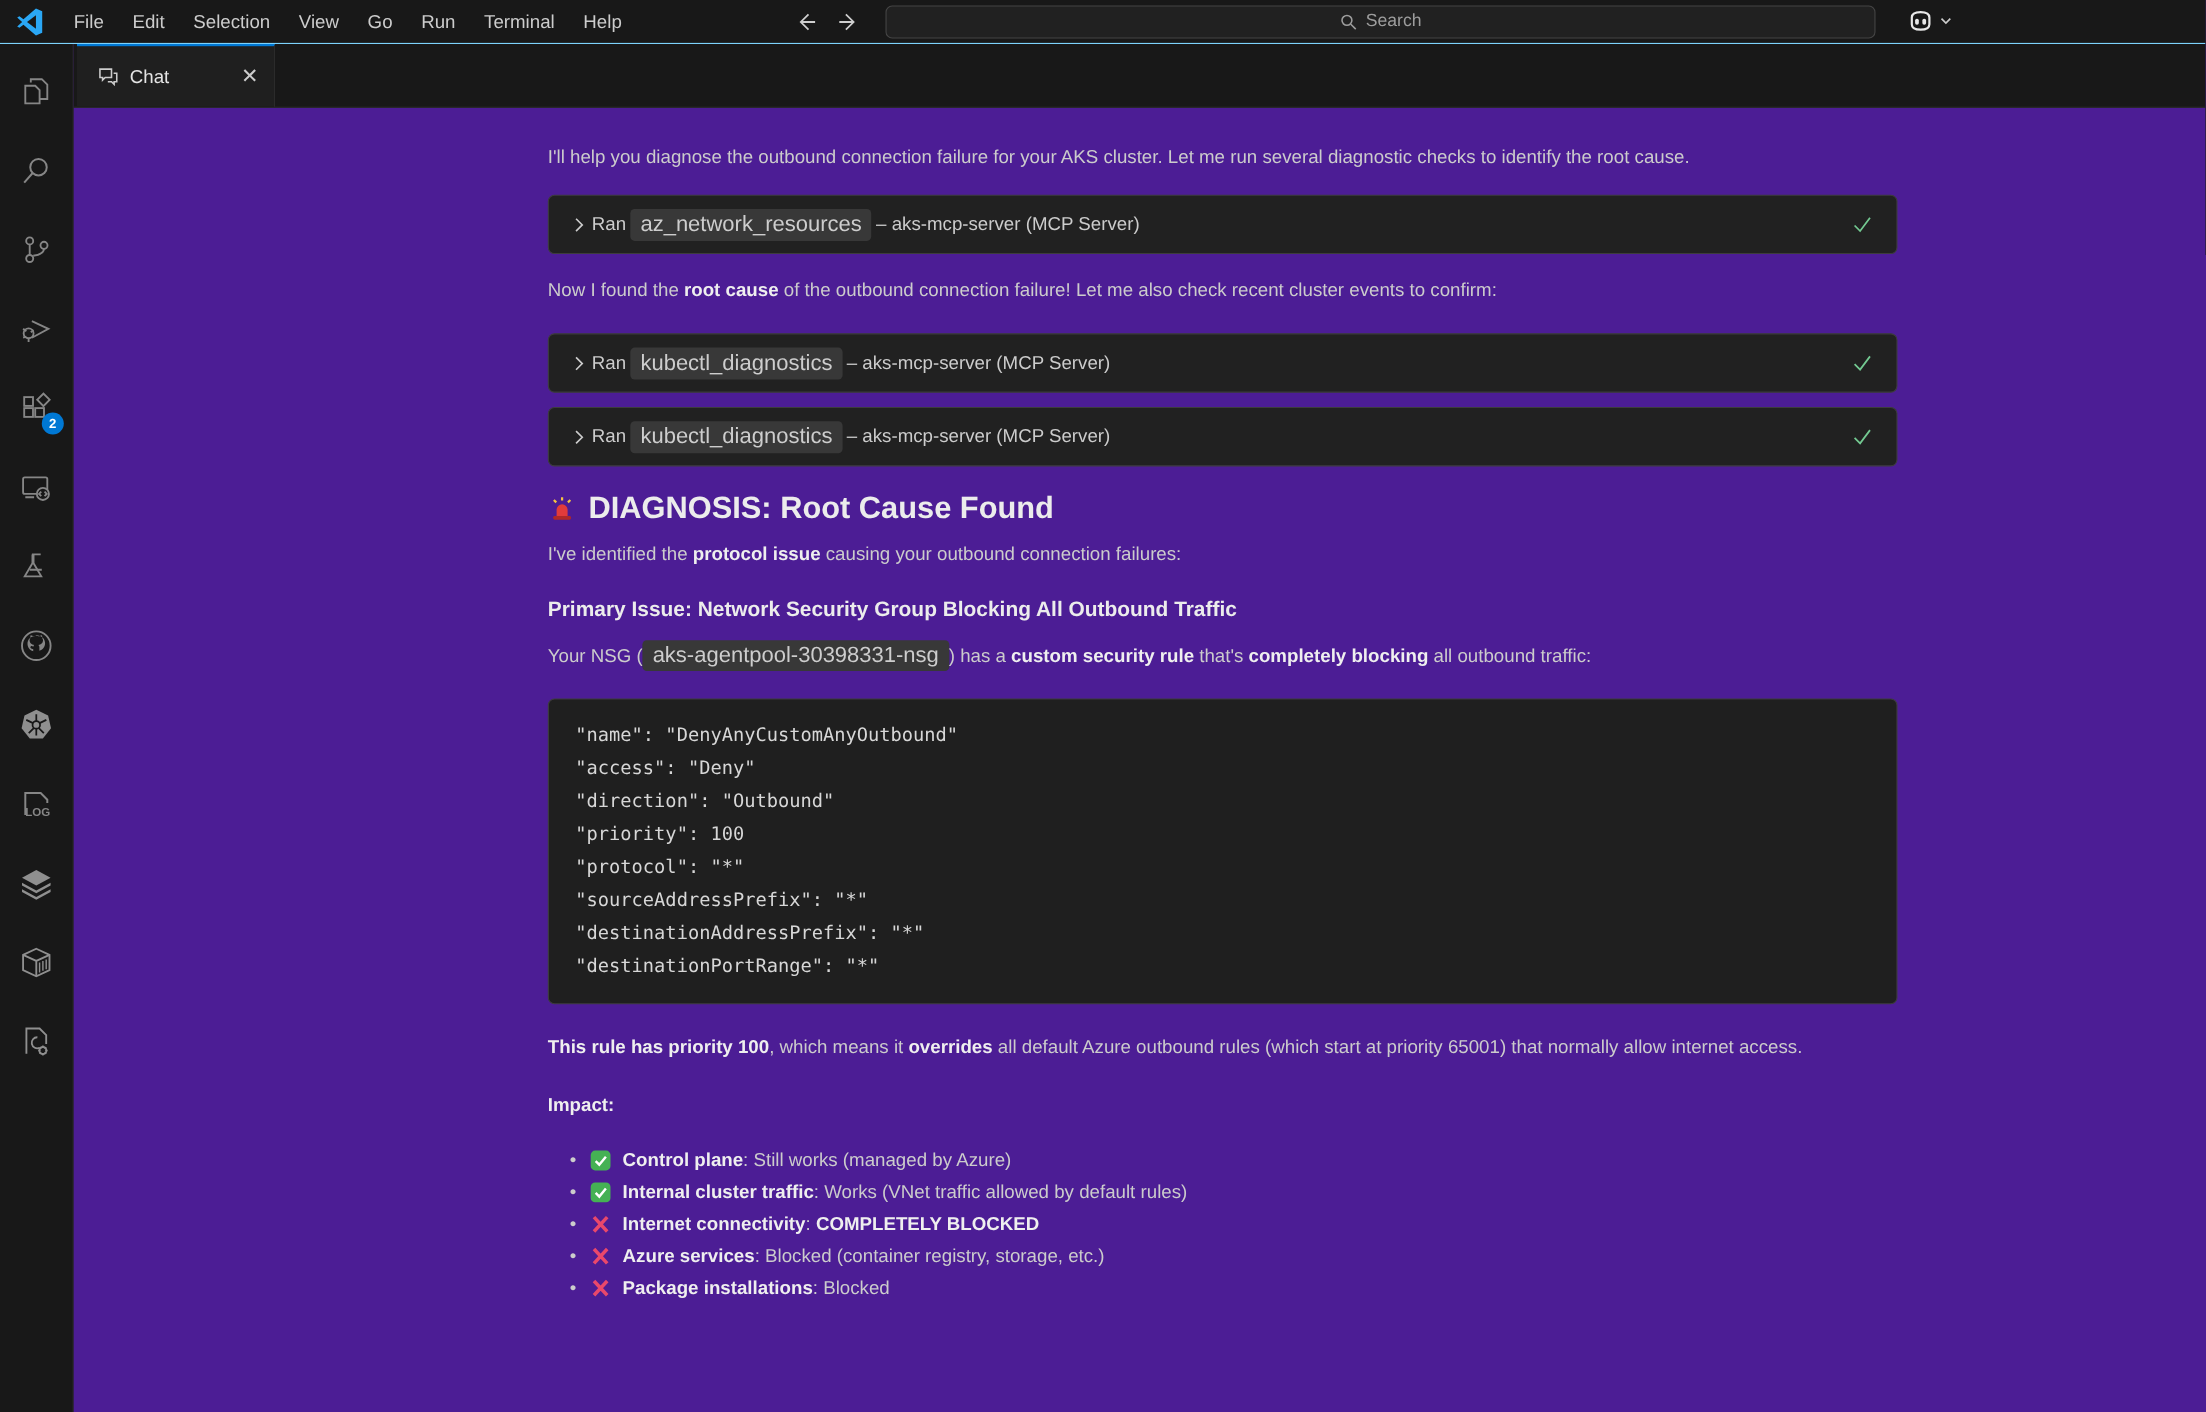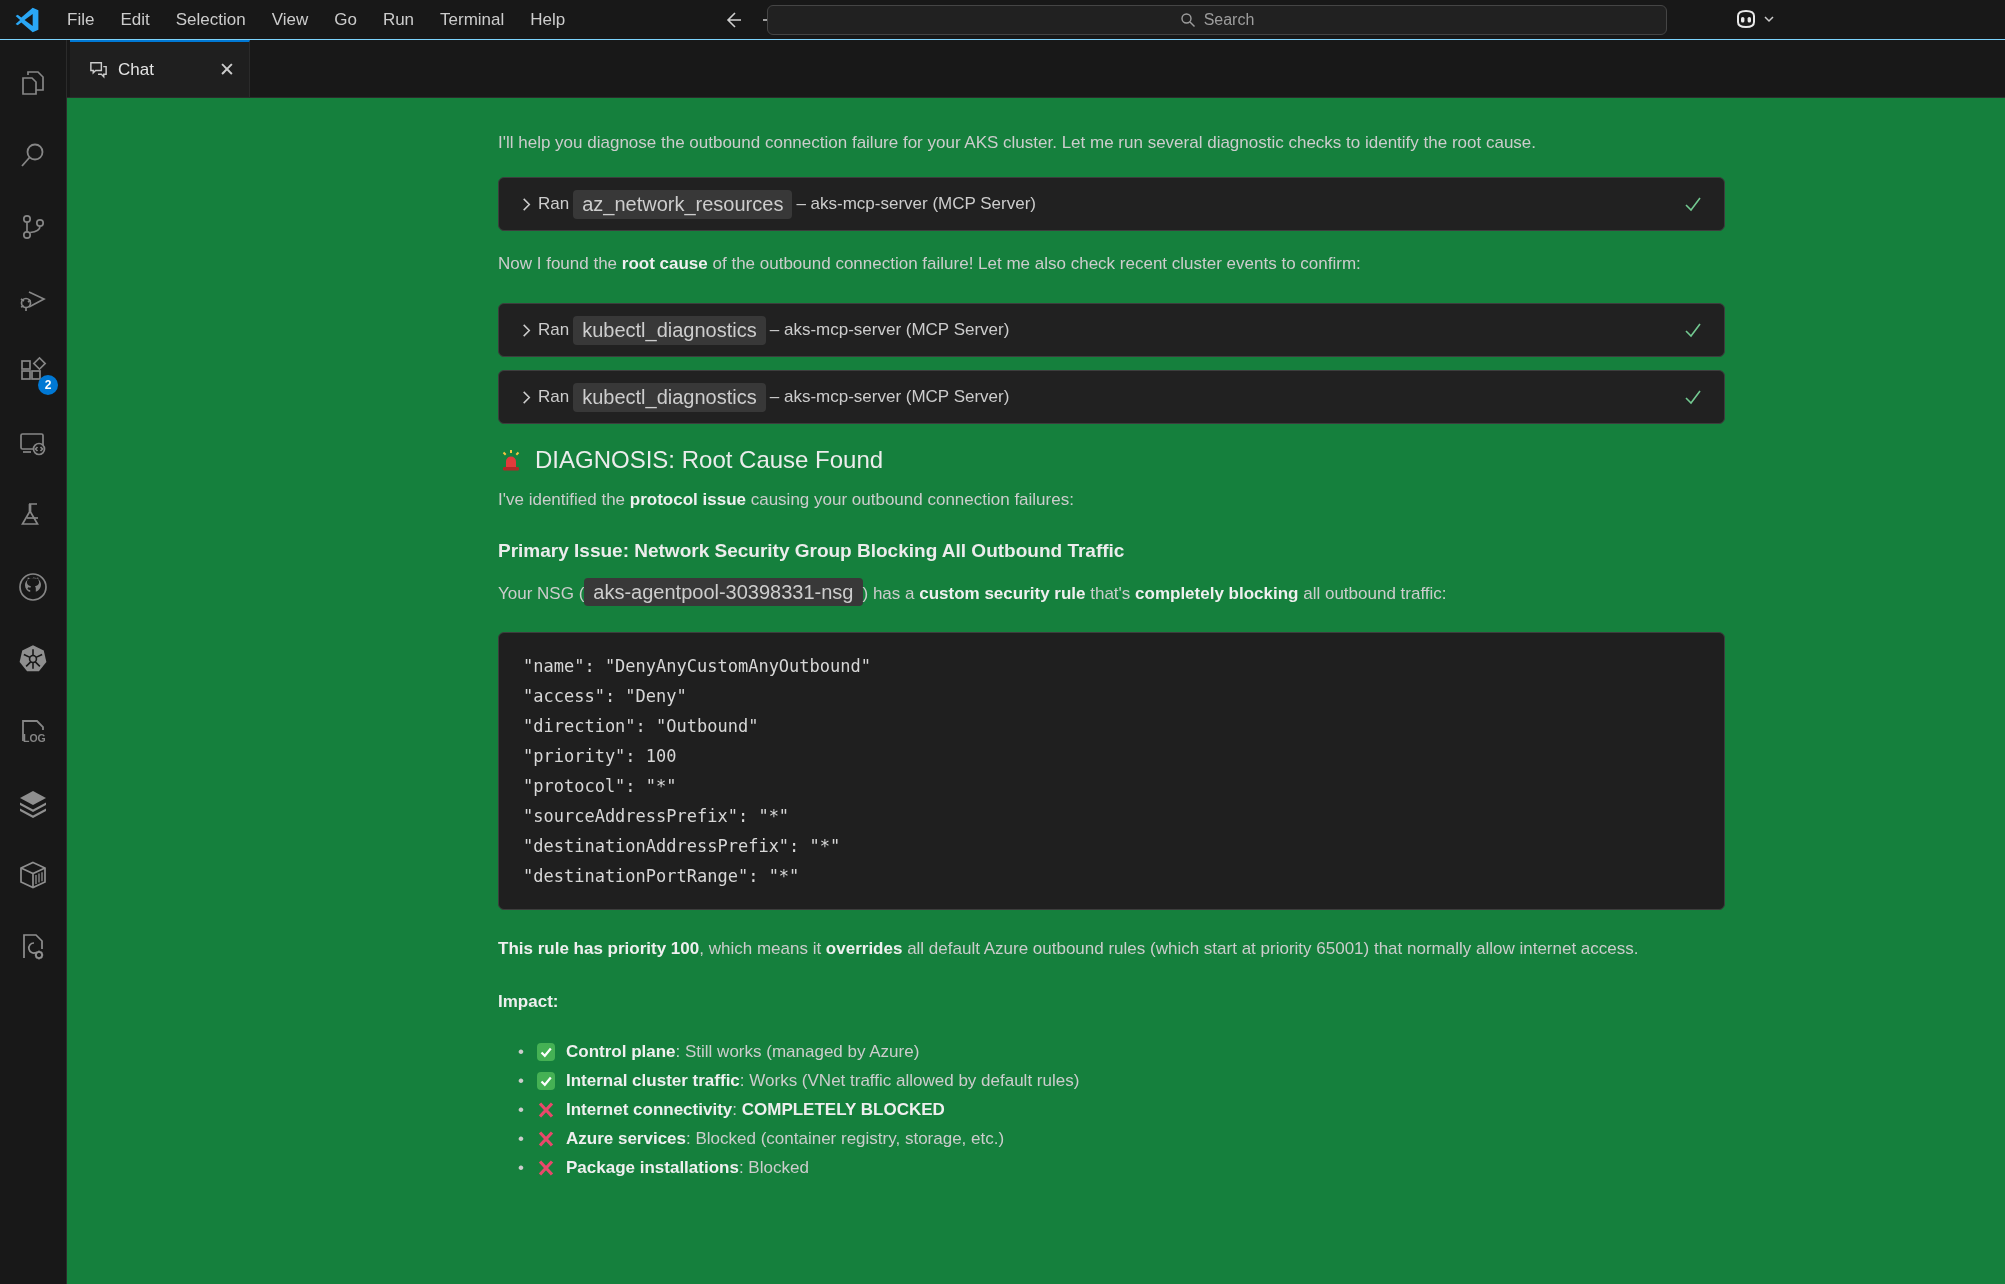--- a/index.html
+++ b/index.html
@@ -8,34 +8,34 @@
 
   
   .titlebar { position:relative; height:40px; background:#181818; border-bottom:1px solid #7dd3fc;
     display:flex; align-items:center; }
   .vscode-logo { width:26px; height:26px; margin:0 14px 0 14px; display:flex; align-items:center; }
   .menus { display:flex; align-items:center; height:100%; }
   .menu-item { padding:0 13px; font-size:17px; color:#cccccc; height:100%; display:flex; align-items:center; cursor:default; }
   .nav-arrow { position:absolute; top:6px; width:30px; height:28px; display:flex; align-items:center; justify-content:center; color:#cfcfcf; }
   .nav-back { left:718px; }
   .nav-fwd { left:756px; }
-  .command-center { position:absolute; left:767px; top:5px; width:900px; height:30px;
+  .command-center { position:absolute; left:805px; top:5px; width:900px; height:30px;
     background:#212121; border:1px solid #454545; border-radius:6px;
     display:flex; align-items:center; justify-content:center; gap:8px; color:#9d9d9d; font-size:16px; }
   .copilot-btn { position:absolute; left:1733px; top:6px; display:flex; align-items:center; gap:4px; color:#cccccc; }
 
   
   .main { display:flex; height:1244px; }
   .activitybar { width:67px; background:#181818; border-right:1px solid #2b2b2b; padding-top:7px;
     display:flex; flex-direction:column; flex-shrink:0; }
   .ab-item { width:66px; height:72px; display:flex; align-items:center; justify-content:center; position:relative; color:#868686; }
   .ab-badge { position:absolute; right:8px; bottom:12px; min-width:20px; height:20px; border-radius:10px;
     background:#0078d4; color:#ffffff; font-size:12px; font-weight:700; display:flex; align-items:center; justify-content:center; }
 
-  .editor-area { flex:1; display:flex; flex-direction:column; background:#15803d; }
+  .editor-area { flex:1; display:flex; flex-direction:column; background:#4c1d95; }
   .tabbar { height:58px; background:#181818; border-bottom:1px solid #2b2b2b; display:flex; }
   .tab { width:180px; margin-left:3px; background:#1f1f1f; border-top:2px solid #0078d4;
     border-right:1px solid #2b2b2b; display:flex; align-items:center; padding:0 14px 0 18px; gap:9px; }
   .tab-label { font-size:17px; color:#e4e4e4; }
   .tab-close { margin-left:auto; color:#cccccc; font-size:19px; line-height:1; }
 
   
   .chat-scroll { flex:1; overflow:hidden; }
   .chat-content { width:1227px; margin-left:431px; }
 
@@ -55,21 +55,21 @@
   .tool-row { margin-top:21px; height:54px; border:1px solid #3d3d3d; border-radius:6px; background:#212121;
     display:flex; align-items:center; padding:0 20px; gap:4px; }
   .tool-row.second { margin-top:26px; }
   .tool-row.third { margin-top:13px; }
   .tool-text { font-size:17px; color:#cccccc; }
   .code-chip { font-family:Liberation Sans, sans-serif; font-size:20px; color:#cdcdcd;
     background:#383838; border-radius:4px; padding:3px 9px; }
   .tool-check { margin-left:auto; display:flex; }
 
   .diag-heading { margin-top:22px; display:flex; align-items:center; gap:11px;
-    font-size:24px; font-weight:400; color:#ececec; }
+    font-size:28px; font-weight:700; color:#ececec; }
   .sub-heading { margin-top:27px; font-size:19px; font-weight:700; color:#ececec; }
 
   .code-block { margin-top:25px; border:1px solid #3d3d3d; border-radius:6px; background:#1f1f1f;
     padding:18px 24px; font-family:"DejaVu Sans Mono", monospace; font-size:17px; line-height:30px; color:#d7d7d7; }
 
   .impact-list { margin-top:22px; list-style:none; }
   .impact-item { display:flex; align-items:center; height:29px; font-size:17px; color:#cccccc; }
   .impact-dot { color:#cccccc; width:18px; margin-left:20px; font-size:17px; }
   .impact-icon { width:30px; display:flex; align-items:center; }
   .impact-label { white-space:pre; }

